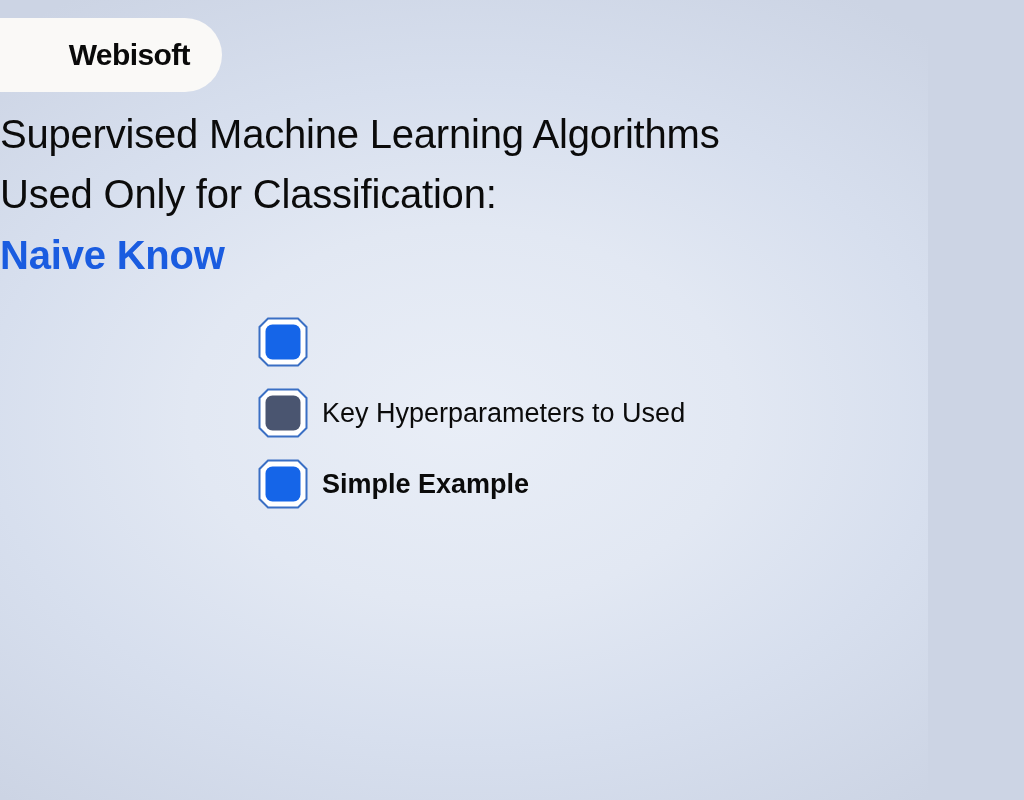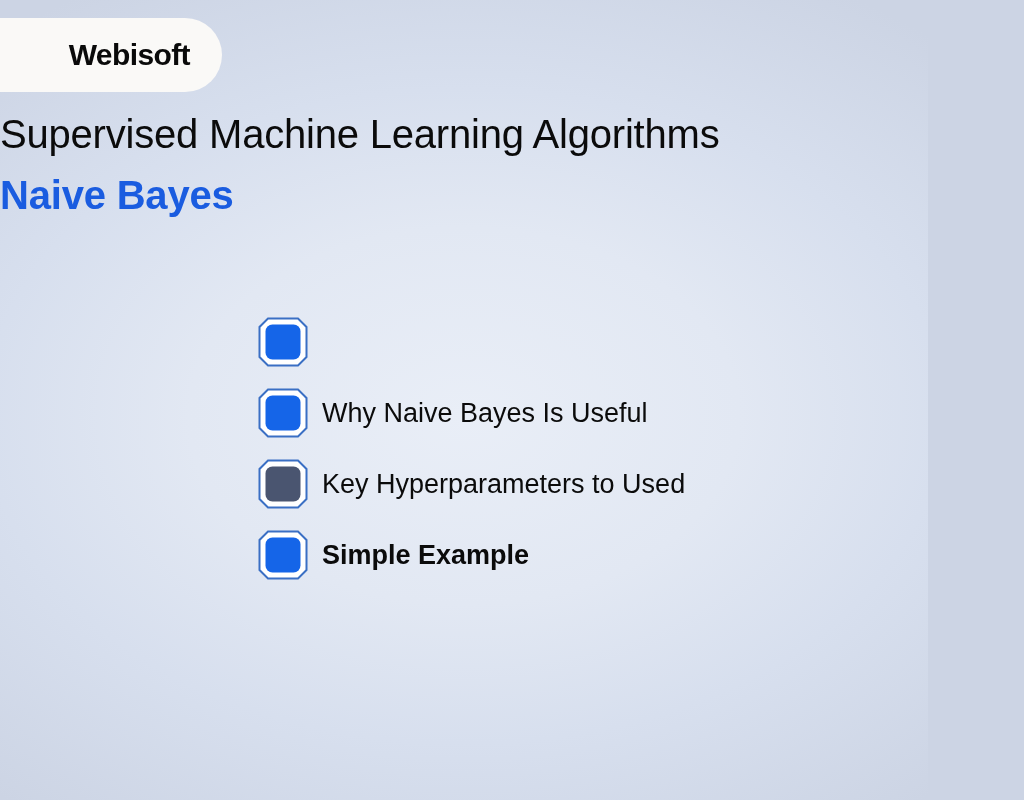--- a/index.html
+++ b/index.html
@@ -113,44 +113,36 @@
 <body>
 
 <div class="slide">
 
   <div class="brand-pill">
     <span class="brand-text">Webisoft</span>
   </div>
 
   <div class="title-block">
     <div class="title-line">Supervised Machine Learning Algorithms</div>
-    <div class="title-highlight">Naive Bayes</div>
+    <div class="title-line">Used Only for Classification:</div>
+    <div class="title-highlight">Naive Know</div>
   </div>
 
   <div class="bullet-list">
 
     <div class="bullet-row">
       <span class="bullet-icon">
         <svg viewBox="0 0 50 50" xmlns="http://www.w3.org/2000/svg">
           <polygon points="10,1.5 40,1.5 48.5,10 48.5,40 40,48.5 10,48.5 1.5,40 1.5,10" fill="#ffffff" stroke="#3a6fc4" stroke-width="2"></polygon>
           <rect x="7.5" y="7.5" width="35" height="35" rx="7" ry="7" fill="#1565e8"></rect>
         </svg>
       </span>
     </div>
 
 
-    <div class="bullet-row">
-      <span class="bullet-icon">
-        <svg viewBox="0 0 50 50" xmlns="http://www.w3.org/2000/svg">
-          <polygon points="10,1.5 40,1.5 48.5,10 48.5,40 40,48.5 10,48.5 1.5,40 1.5,10" fill="#ffffff" stroke="#3a6fc4" stroke-width="2"></polygon>
-          <rect x="7.5" y="7.5" width="35" height="35" rx="7" ry="7" fill="#1565e8"></rect>
-        </svg>
-      </span>
-      <span class="bullet-label">Why Naive Bayes Is Useful</span>
-    </div>
 
     <div class="bullet-row">
       <span class="bullet-icon">
         <svg viewBox="0 0 50 50" xmlns="http://www.w3.org/2000/svg">
           <polygon points="10,1.5 40,1.5 48.5,10 48.5,40 40,48.5 10,48.5 1.5,40 1.5,10" fill="#ffffff" stroke="#3a6fc4" stroke-width="2"></polygon>
           <rect x="7.5" y="7.5" width="35" height="35" rx="7" ry="7" fill="#4a5570"></rect>
         </svg>
       </span>
       <span class="bullet-label">Key Hyperparameters to Used</span>
     </div>

